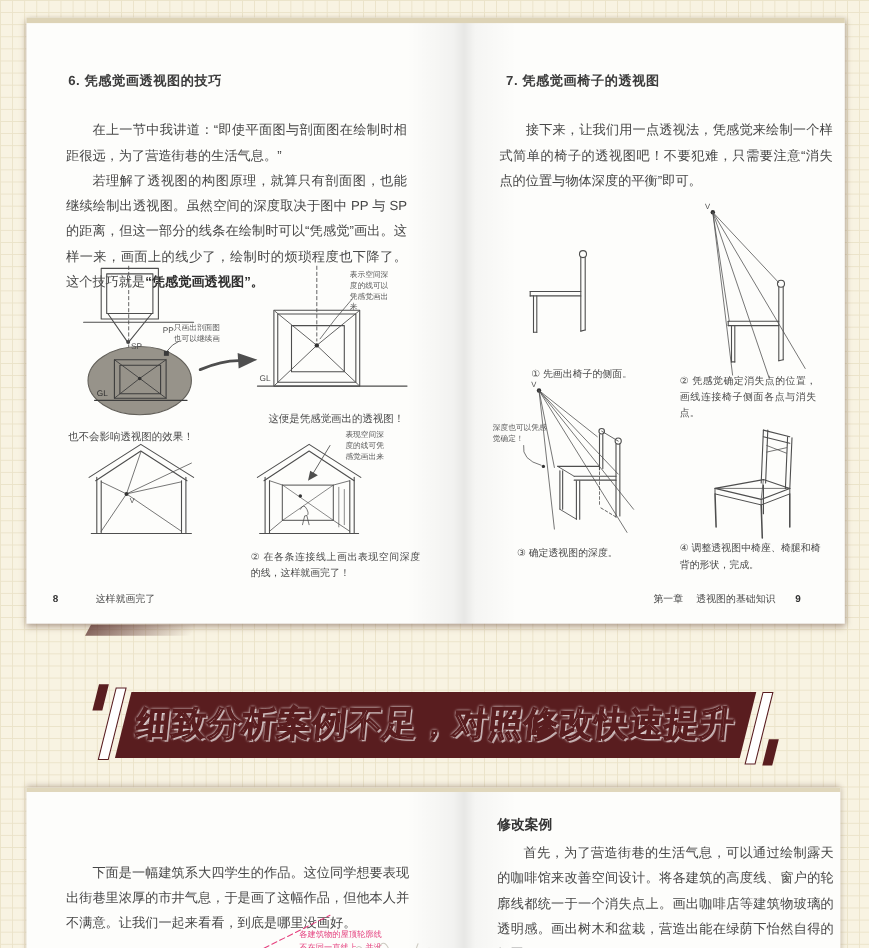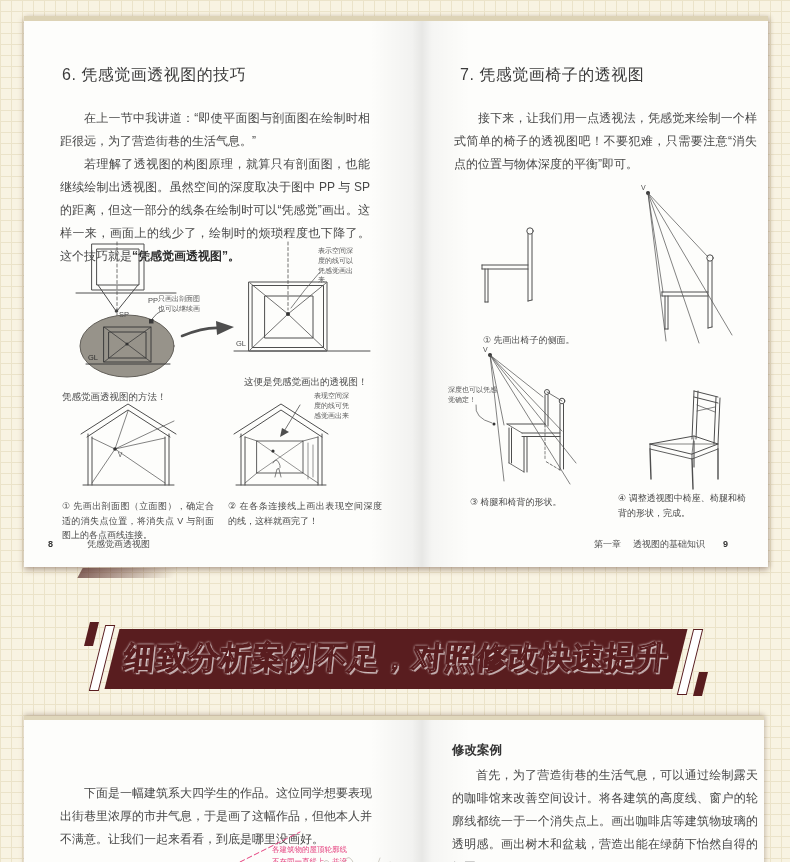--- a/index.html
+++ b/index.html
@@ -16,21 +16,21 @@
   .book-top::after{content:"";position:absolute;left:56px;bottom:-11px;width:96px;height:10px;
     background:linear-gradient(90deg,rgba(74,28,26,.65),rgba(74,28,26,0));transform:skewX(-28deg);}
   .book-bottom{left:24px;top:716px;width:740px;height:160px;
     border-top:4px solid #e0d7bc;
     box-shadow:0 -2px 5px rgba(95,62,50,.25),2px 0 4px rgba(120,100,80,.15);}
   .page{position:absolute;top:0;height:100%;}
   .pg-l{left:0;width:372px;}
   .pg-r{left:372px;width:372px;}
   .gutter{position:absolute;top:0;bottom:0;left:346px;width:100px;pointer-events:none;
     background:linear-gradient(90deg,rgba(0,0,0,0) 0%,rgba(0,0,0,.045) 42%,rgba(0,0,0,.085) 52%,rgba(0,0,0,.03) 62%,rgba(0,0,0,0) 100%);}
-  .sec-title{position:absolute;font-size:16px;font-weight:normal;color:#3c3c3c;letter-spacing:.5px;white-space:nowrap;}
+  .sec-title{position:absolute;font-size:12px;font-weight:bold;color:#3c3c3c;letter-spacing:.5px;white-space:nowrap;}
   .para{font-size:12px;line-height:1.92;color:#474747;text-align:justify;text-indent:2em;margin:0;}
   .para b{color:#2e2e2e;}
   .cap{position:absolute;font-size:9px;line-height:1.62;color:#4a4a4a;text-align:justify;}
   .note{position:absolute;font-size:7px;line-height:1.4;color:#5a5a5a;}
   .fig{position:absolute;}
   .method-label{position:absolute;left:0;top:0;font-size:9.5px;color:#4a4a4a;white-space:nowrap;}
   .footer{position:absolute;top:517px;font-size:9px;color:#4c4c4c;white-space:nowrap;}
   .footer .num{font-weight:bold;color:#333;}
   .footer-l{left:24px;}
   .footer-r{right:40px;text-align:center;}
@@ -105,21 +105,21 @@
             <text x="24" y="122" font-size="7.5" fill="#2f2f2f" stroke="none">GL</text>
             <text x="172" y="108" font-size="7.5" fill="#4e4e4e" stroke="none">GL</text>
           </g>
         </svg>
         <div class="note" style="left:94px;top:56px;width:46px;">只画出剖面图也可以继续画</div>
         <div class="note" style="left:254px;top:8px;width:40px;">表示空间深度的线可以凭感觉画出来</div>
         <div class="cap" style="left:180px;top:136px;width:140px;font-size:9.5px;">这便是凭感觉画出的透视图！</div>
       </div>
 
       <div class="fig" style="left:38px;top:370px;width:324px;height:146px;">
-        <div class="method-label">凭感觉画透视图的方法！</div>
+        <div class="method-label">也不会影响透视图的效果！</div>
         <svg style="position:absolute;left:6px;top:10px;" width="312" height="92" viewBox="0 0 312 92">
           <g stroke="#4e4e4e" stroke-width="1" fill="none" stroke-linecap="round" stroke-linejoin="round">
             <path d="M13,33 L60,3 L108,33"></path>
             <path d="M19,36 L60,9 L102,36"></path>
             <line x1="20" y1="33" x2="20" y2="84"></line>
               <line x1="24" y1="36" x2="24" y2="84"></line>
             <line x1="101" y1="33" x2="101" y2="84"></line>
               <line x1="97" y1="36" x2="97" y2="84"></line>
             <line x1="15" y1="84" x2="106" y2="84"></line>
             <line x1="47" y1="48" x2="60" y2="10" stroke-width=".7"></line>
@@ -146,26 +146,25 @@
             <line x1="240" y1="42" x2="240" y2="78" stroke-width=".6"></line>
             <line x1="245" y1="44" x2="245" y2="76" stroke-width=".6"></line>
             <circle cx="205" cy="50" r="1.6" fill="#333" stroke="none"></circle>
             <path d="M205,62 q3,-6 6,0 q3,6 -2,6 l-2,8 m4,-8 l2,8" stroke-width=".7"></path>
             <line x1="232" y1="4" x2="215" y2="32" stroke-width=".8"></line>
             <polygon points="212,36 214,27 221,31" fill="#4e4e4e" stroke="none"></polygon>
             <text x="50" y="56" font-size="6.5" fill="#4e4e4e" stroke="none">V</text>
           </g>
         </svg>
         <div class="note" style="left:252px;top:0;width:40px;">表现空间深度的线可凭感觉画出来</div>
-        <div class="cap" style="left:0;top:108px;width:152px;">① 先画出剖面图（立面图），确定合适的消失点位置，将消失点 V 与剖面图上的各点画线连接。</div>
         <div class="cap" style="left:166px;top:108px;width:154px;">② 在各条连接线上画出表现空间深度的线，这样就画完了！</div>
       </div>
 
       <div class="footer footer-l">
-        <span class="num">8</span><span class="bt">凭感觉画透视图</span>
+        <span class="num">8</span><span class="bt">这样就画完了</span>
       </div>
     </div>
 
     <div class="page pg-r">
       <div class="sec-title" style="left:64px;top:44px;">7. 凭感觉画椅子的透视图</div>
       <div style="position:absolute;left:58px;top:86px;width:303px;">
         <p class="para">接下来，让我们用一点透视法，凭感觉来绘制一个样式简单的椅子的透视图吧！不要犯难，只需要注意“消失点的位置与物体深度的平衡”即可。</p>
       </div>
 
       <div class="fig" style="left:46px;top:160px;width:318px;height:348px;">
@@ -243,21 +242,22 @@
             <line x1="208" y1="268" x2="209" y2="298" stroke-width="1.4"></line>
             <line x1="250" y1="278" x2="251" y2="308" stroke-width="1.4"></line>
             <line x1="276" y1="268" x2="276" y2="298" stroke-width="1.4"></line>
             <line x1="252" y1="260" x2="252" y2="286" stroke-width="1.1"></line>
             <text x="199" y="9" font-size="7" fill="#4e4e4e" stroke="none">V</text>
             <text x="41" y="171" font-size="7" fill="#4e4e4e" stroke="none">V</text>
           </g>
         </svg>
         <div class="note" style="left:6px;top:204px;width:54px;">深度也可以凭感觉确定！</div>
         <div class="cap" style="left:41px;top:152px;width:150px;">① 先画出椅子的侧面。</div>
-        <div class="cap" style="left:28px;top:314px;width:150px;">③ 椅腿和椅背的形状。</div>
+        <div class="cap" style="left:176px;top:158px;width:124px;">② 凭感觉确定消失点的位置，画线连接椅子侧面各点与消失点。</div>
+        <div class="cap" style="left:28px;top:314px;width:150px;">③ 确定透视图的深度。</div>
         <div class="cap" style="left:176px;top:310px;width:128px;">④ 调整透视图中椅座、椅腿和椅背的形状，完成。</div>
       </div>
 
       <div class="footer footer-r">
         <span>第一章</span><span class="ct">透视图的基础知识</span><span class="num">9</span>
       </div>
     </div>
 
     <div class="gutter"></div>
   </div>

